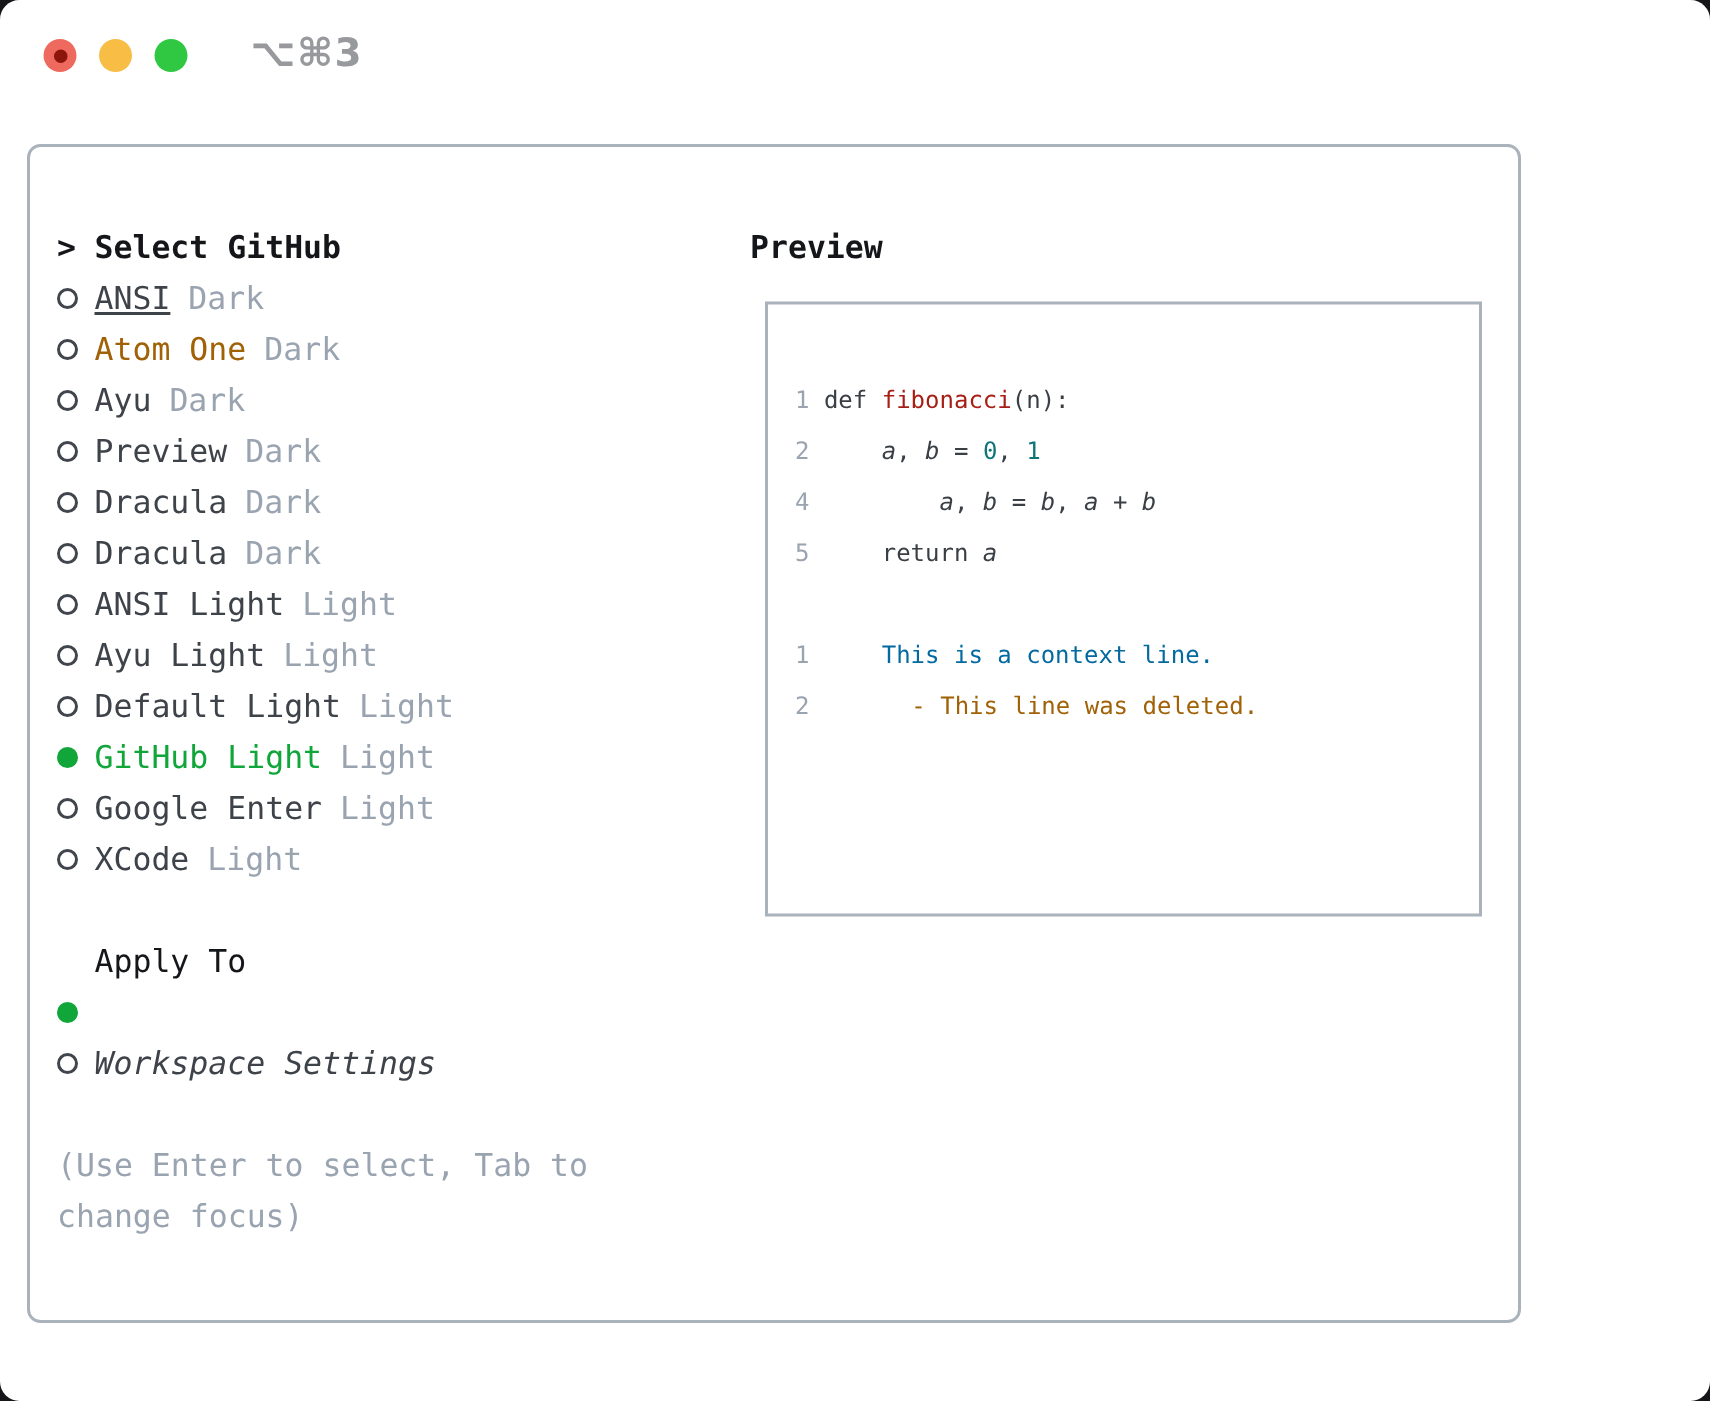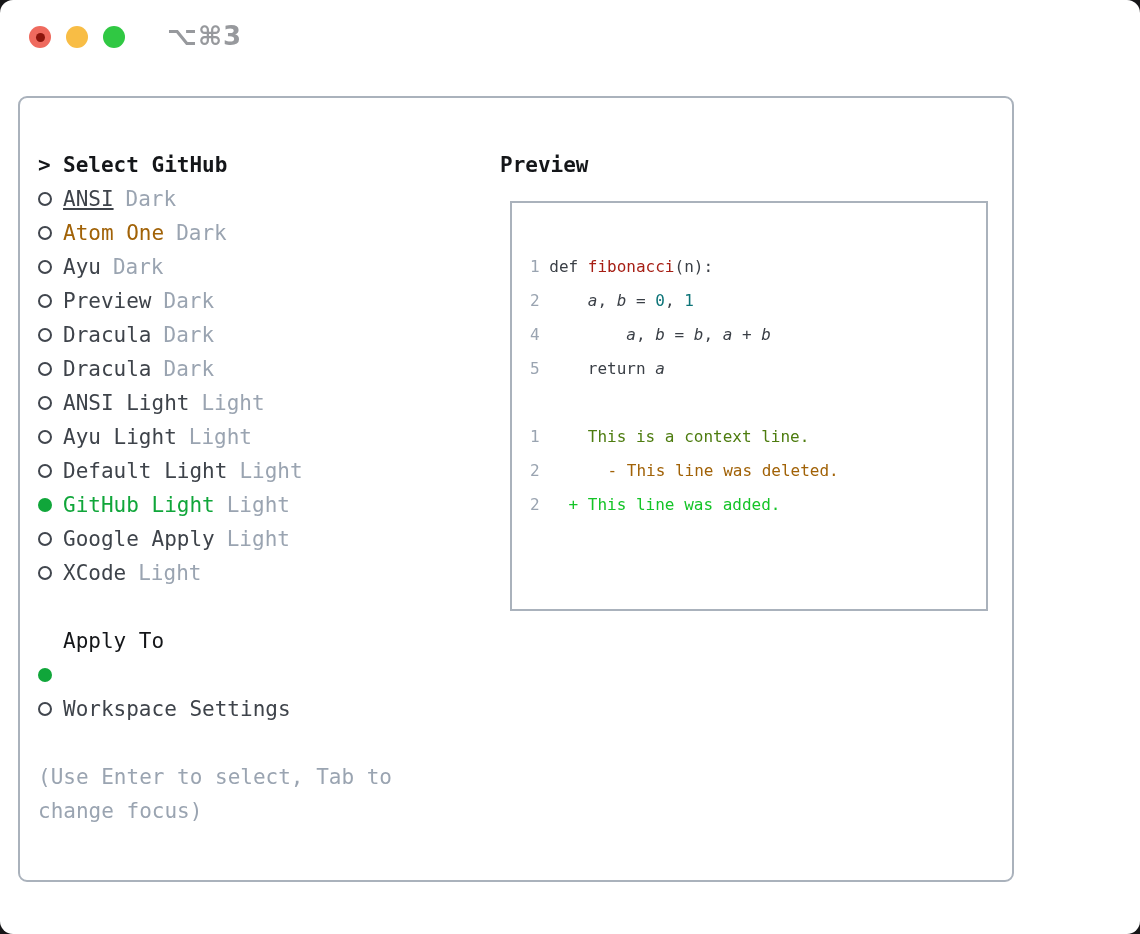--- a/index.html
+++ b/index.html
@@ -73,50 +73,49 @@
           <div class="row"><span class="radio"></span><span style="color: rgb(62, 67, 74); text-decoration: underline;">ANSI</span><span class="variant" style="color: rgb(154, 164, 177);">Dark</span></div>
           <div class="row"><span class="radio"></span><span style="color: #a16207;">Atom One</span><span class="variant" style="color: rgb(154, 164, 177);">Dark</span></div>
           <div class="row"><span class="radio"></span><span style="color: rgb(62, 67, 74);">Ayu</span><span class="variant" style="color: rgb(154, 164, 177);">Dark</span></div>
           <div class="row"><span class="radio"></span><span style="color: rgb(62, 67, 74);">Preview</span><span class="variant" style="color: rgb(154, 164, 177);">Dark</span></div>
           <div class="row"><span class="radio"></span><span style="color: rgb(62, 67, 74);">Dracula</span><span class="variant" style="color: rgb(154, 164, 177);">Dark</span></div>
           <div class="row"><span class="radio"></span><span style="color: rgb(62, 67, 74);">Dracula</span><span class="variant" style="color: rgb(154, 164, 177);">Dark</span></div>
           <div class="row"><span class="radio"></span><span style="color: rgb(62, 67, 74);">ANSI Light</span><span class="variant" style="color: rgb(154, 164, 177);">Light</span></div>
           <div class="row"><span class="radio"></span><span style="color: rgb(62, 67, 74);">Ayu Light</span><span class="variant" style="color: rgb(154, 164, 177);">Light</span></div>
           <div class="row"><span class="radio"></span><span style="color: rgb(62, 67, 74);">Default Light</span><span class="variant" style="color: rgb(154, 164, 177);">Light</span></div>
           <div class="row"><span class="radio selected" style="background: rgb(16, 166, 58);"></span><span style="color: rgb(16, 166, 58);">GitHub Light</span><span class="variant" style="color: rgb(154, 164, 177);">Light</span></div>
-          <div class="row"><span class="radio"></span><span style="color: rgb(62, 67, 74);">Google Apply</span><span class="variant" style="color: rgb(154, 164, 177);">Light</span></div>
+          <div class="row"><span class="radio"></span><span style="color: rgb(62, 67, 74);">Google Enter</span><span class="variant" style="color: rgb(154, 164, 177);">Light</span></div>
           <div class="row"><span class="radio"></span><span style="color: rgb(62, 67, 74);">XCode</span><span class="variant" style="color: rgb(154, 164, 177);">Light</span></div>
         </div>
       <div class="row"></div>
       <div class="row apply-header">
         <span id="apply-hdr" style="color: rgb(20, 22, 25);">Apply To</span>
       </div>
       <div id="apply-list">
           <div class="row"><span class="radio selected" style="background: rgb(16, 166, 58);"></span></div>
-          <div class="row"><span class="radio"></span><span style="color: rgb(62, 67, 74);">Workspace Settings</span></div>
+          <div class="row"><span class="radio"></span><span style="color: rgb(62, 67, 74); font-style: italic;">Workspace Settings</span></div>
         </div>
       <div class="row"></div>
       <div id="hint" style="color: rgb(154, 164, 177);">
         <div class="row">(Use Enter to select, Tab to</div>
         <div class="row">change focus)</div>
       </div>
     </div>
 
     <div class="right-col">
       <div class="row header-row" id="preview-hdr-row">
         <span style="color: rgb(20, 22, 25);">Preview</span>
       </div>
     </div>
     <div class="preview-box">
       <div class="code" id="code">
           <div class="crow"><span class="seg-num" style="color: rgb(154, 164, 177);">1 </span><span class="seg-plain" style="color: rgb(58, 63, 70);">def </span><span class="seg-fn" style="color: rgb(166, 30, 20);">fibonacci</span><span class="seg-plain" style="color: rgb(58, 63, 70);">(n):</span></div>
           <div class="crow"><span class="seg-num" style="color: rgb(154, 164, 177);">2 </span><span class="seg-plain" style="color: rgb(58, 63, 70);">    </span><span class="seg-var" style="color: rgb(58, 63, 70);">a</span><span class="seg-plain" style="color: rgb(58, 63, 70);">, </span><span class="seg-var" style="color: rgb(58, 63, 70);">b</span><span class="seg-plain" style="color: rgb(58, 63, 70);"> = </span><span class="seg-const" style="color: rgb(13, 116, 120);">0</span><span class="seg-plain" style="color: rgb(58, 63, 70);">, </span><span class="seg-const" style="color: rgb(13, 116, 120);">1</span></div>
           <div class="crow"><span class="seg-num" style="color: rgb(154, 164, 177);">4 </span><span class="seg-plain" style="color: rgb(58, 63, 70);">        </span><span class="seg-var" style="color: rgb(58, 63, 70);">a</span><span class="seg-plain" style="color: rgb(58, 63, 70);">, </span><span class="seg-var" style="color: rgb(58, 63, 70);">b</span><span class="seg-plain" style="color: rgb(58, 63, 70);"> = </span><span class="seg-var" style="color: rgb(58, 63, 70);">b</span><span class="seg-plain" style="color: rgb(58, 63, 70);">, </span><span class="seg-var" style="color: rgb(58, 63, 70);">a</span><span class="seg-plain" style="color: rgb(58, 63, 70);"> + </span><span class="seg-var" style="color: rgb(58, 63, 70);">b</span></div>
           <div class="crow"><span class="seg-num" style="color: rgb(154, 164, 177);">5 </span><span class="seg-plain" style="color: rgb(58, 63, 70);">    return </span><span class="seg-var" style="color: rgb(58, 63, 70);">a</span></div>
           <div class="crow"></div>
-          <div class="crow"><span class="seg-num" style="color: rgb(154, 164, 177);">1 </span><span class="seg-ctx" style="color: #4d7c0f;">    This is a context line.</span></div>
+          <div class="crow"><span class="seg-num" style="color: rgb(154, 164, 177);">1 </span><span class="seg-ctx" style="color: #0369a1;">    This is a context line.</span></div>
           <div class="crow"><span class="seg-num" style="color: rgb(154, 164, 177);">2 </span><span class="seg-plain" style="color: rgb(58, 63, 70);">  </span><span class="seg-del" style="color: #a16207; margin-left: 39px;">- This line was deleted.</span></div>
-          <div class="crow"><span class="seg-num" style="color: rgb(154, 164, 177);">2 </span><span class="seg-plain" style="color: rgb(58, 63, 70);">  </span><span class="seg-add" style="color: rgb(20, 196, 39);">+ This line was added.</span></div>
         </div>
     </div>
 
   </div>
 </div>
 
 </body></html>

